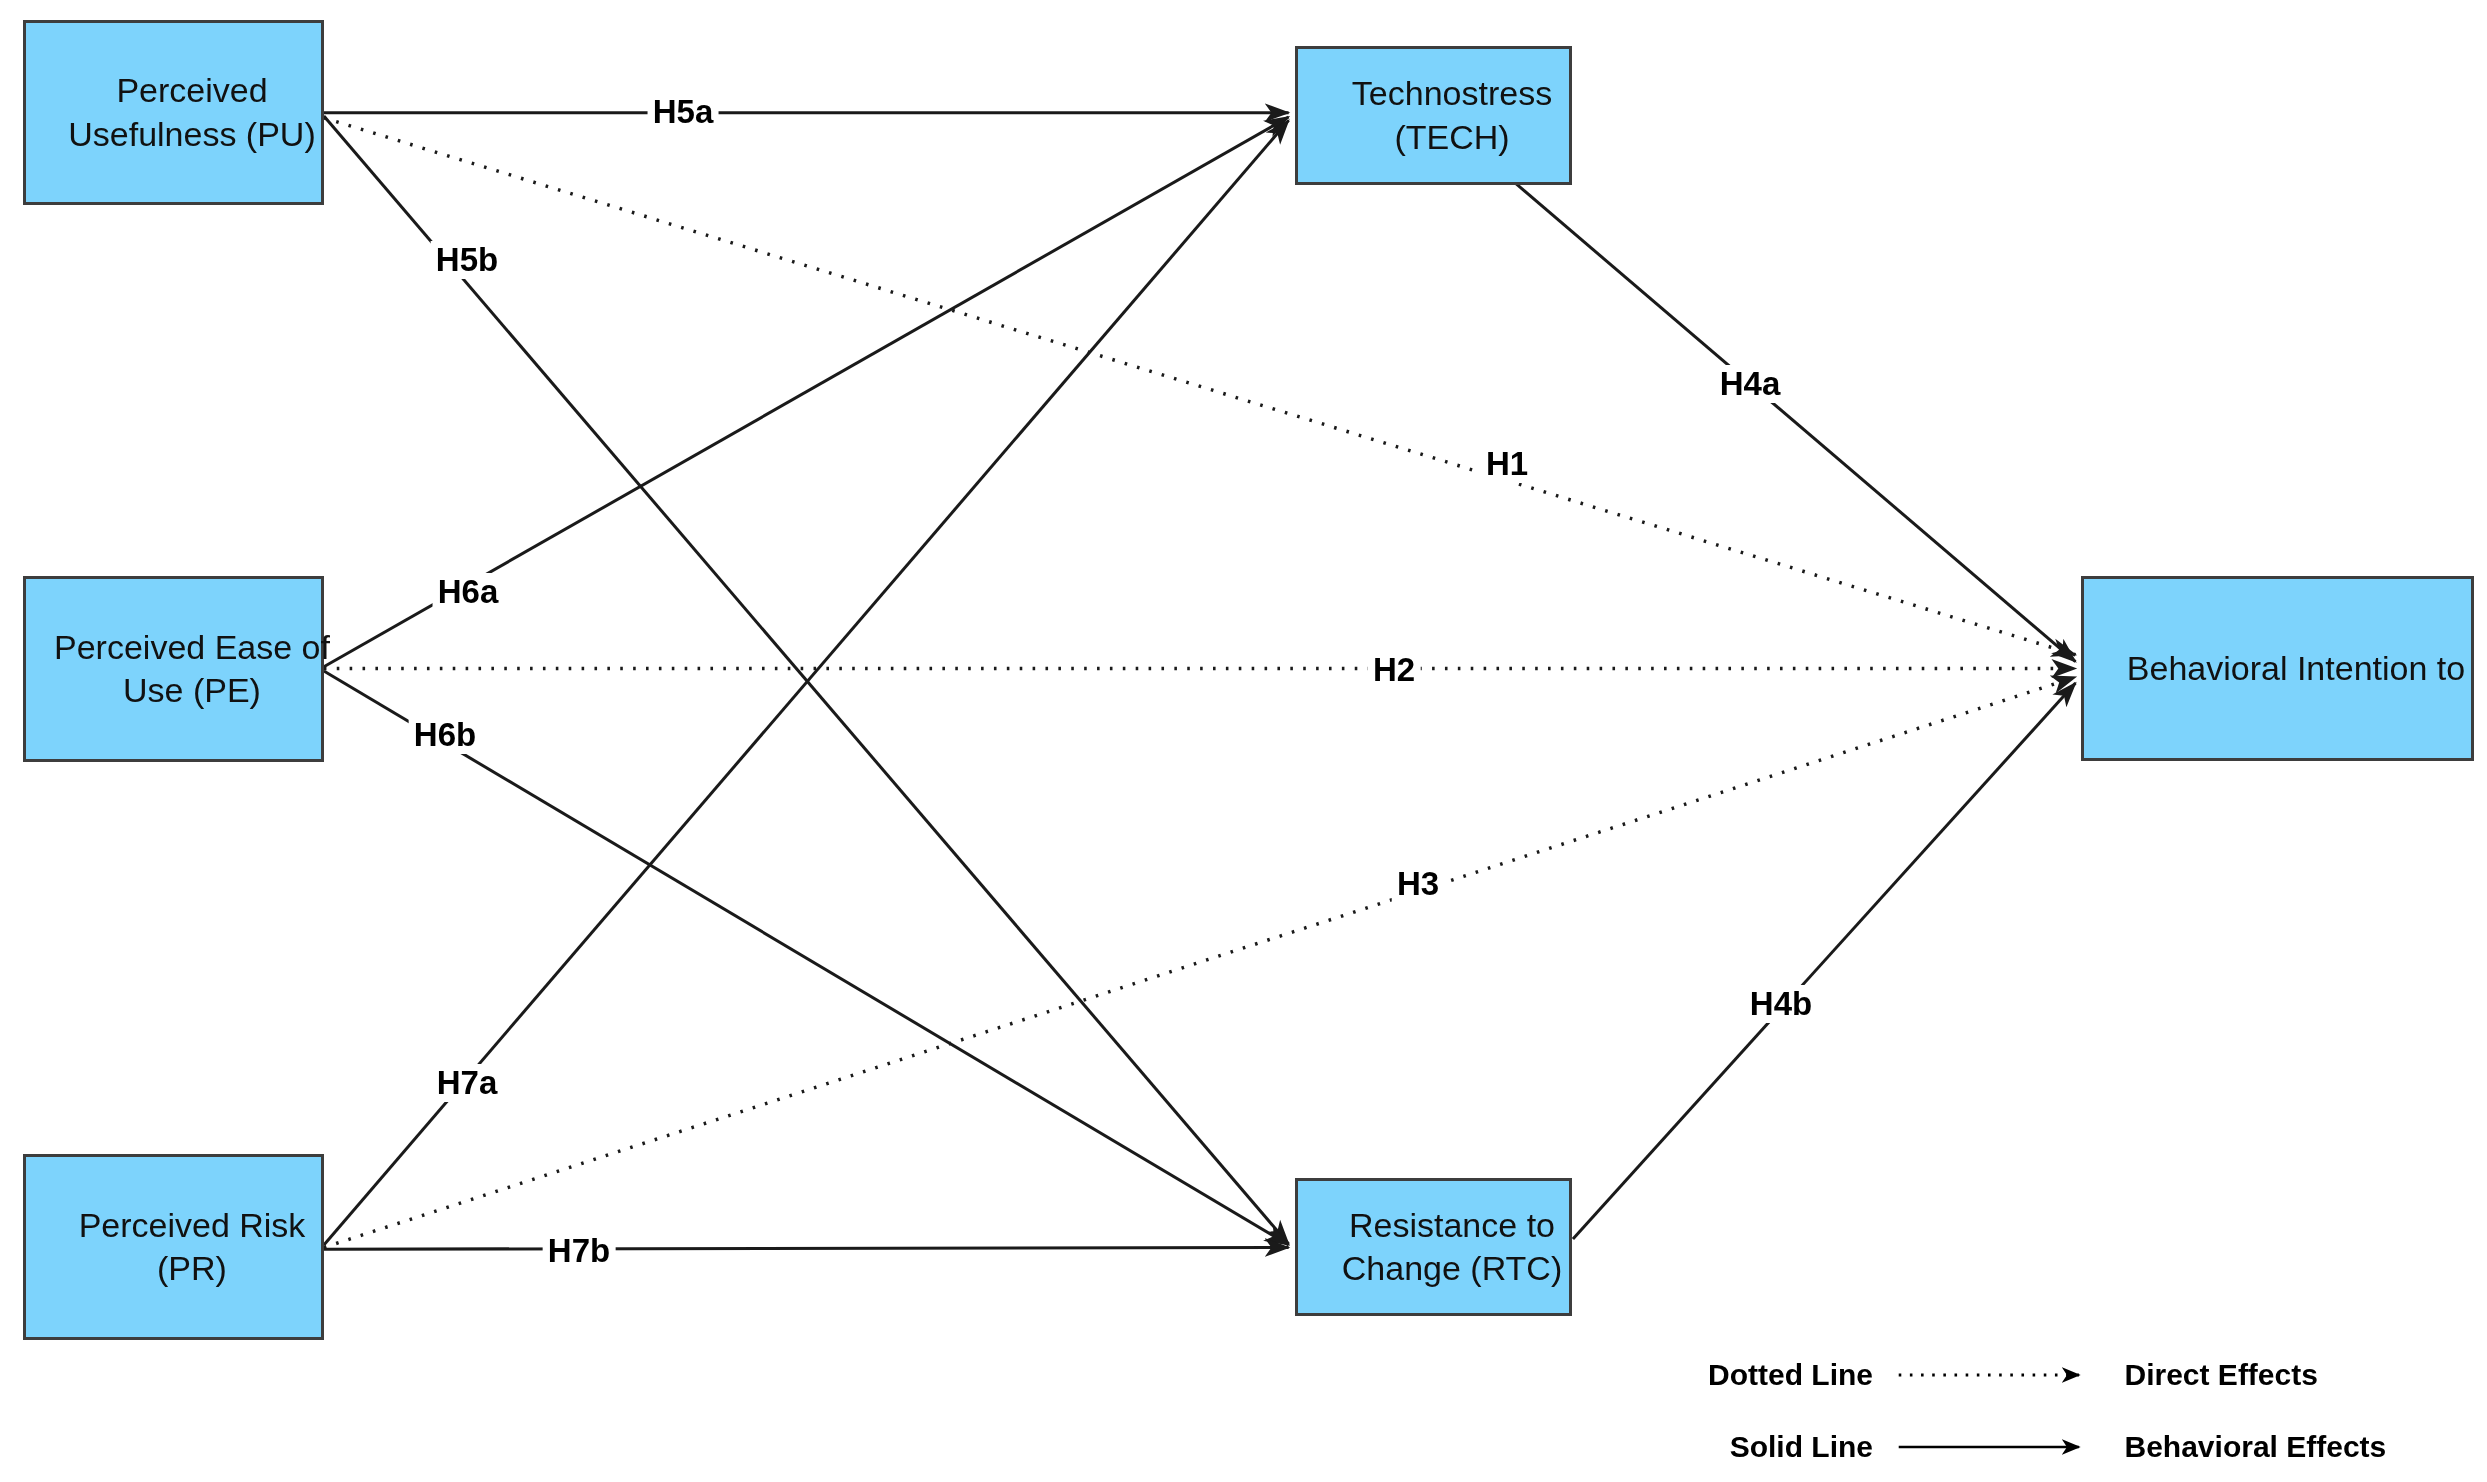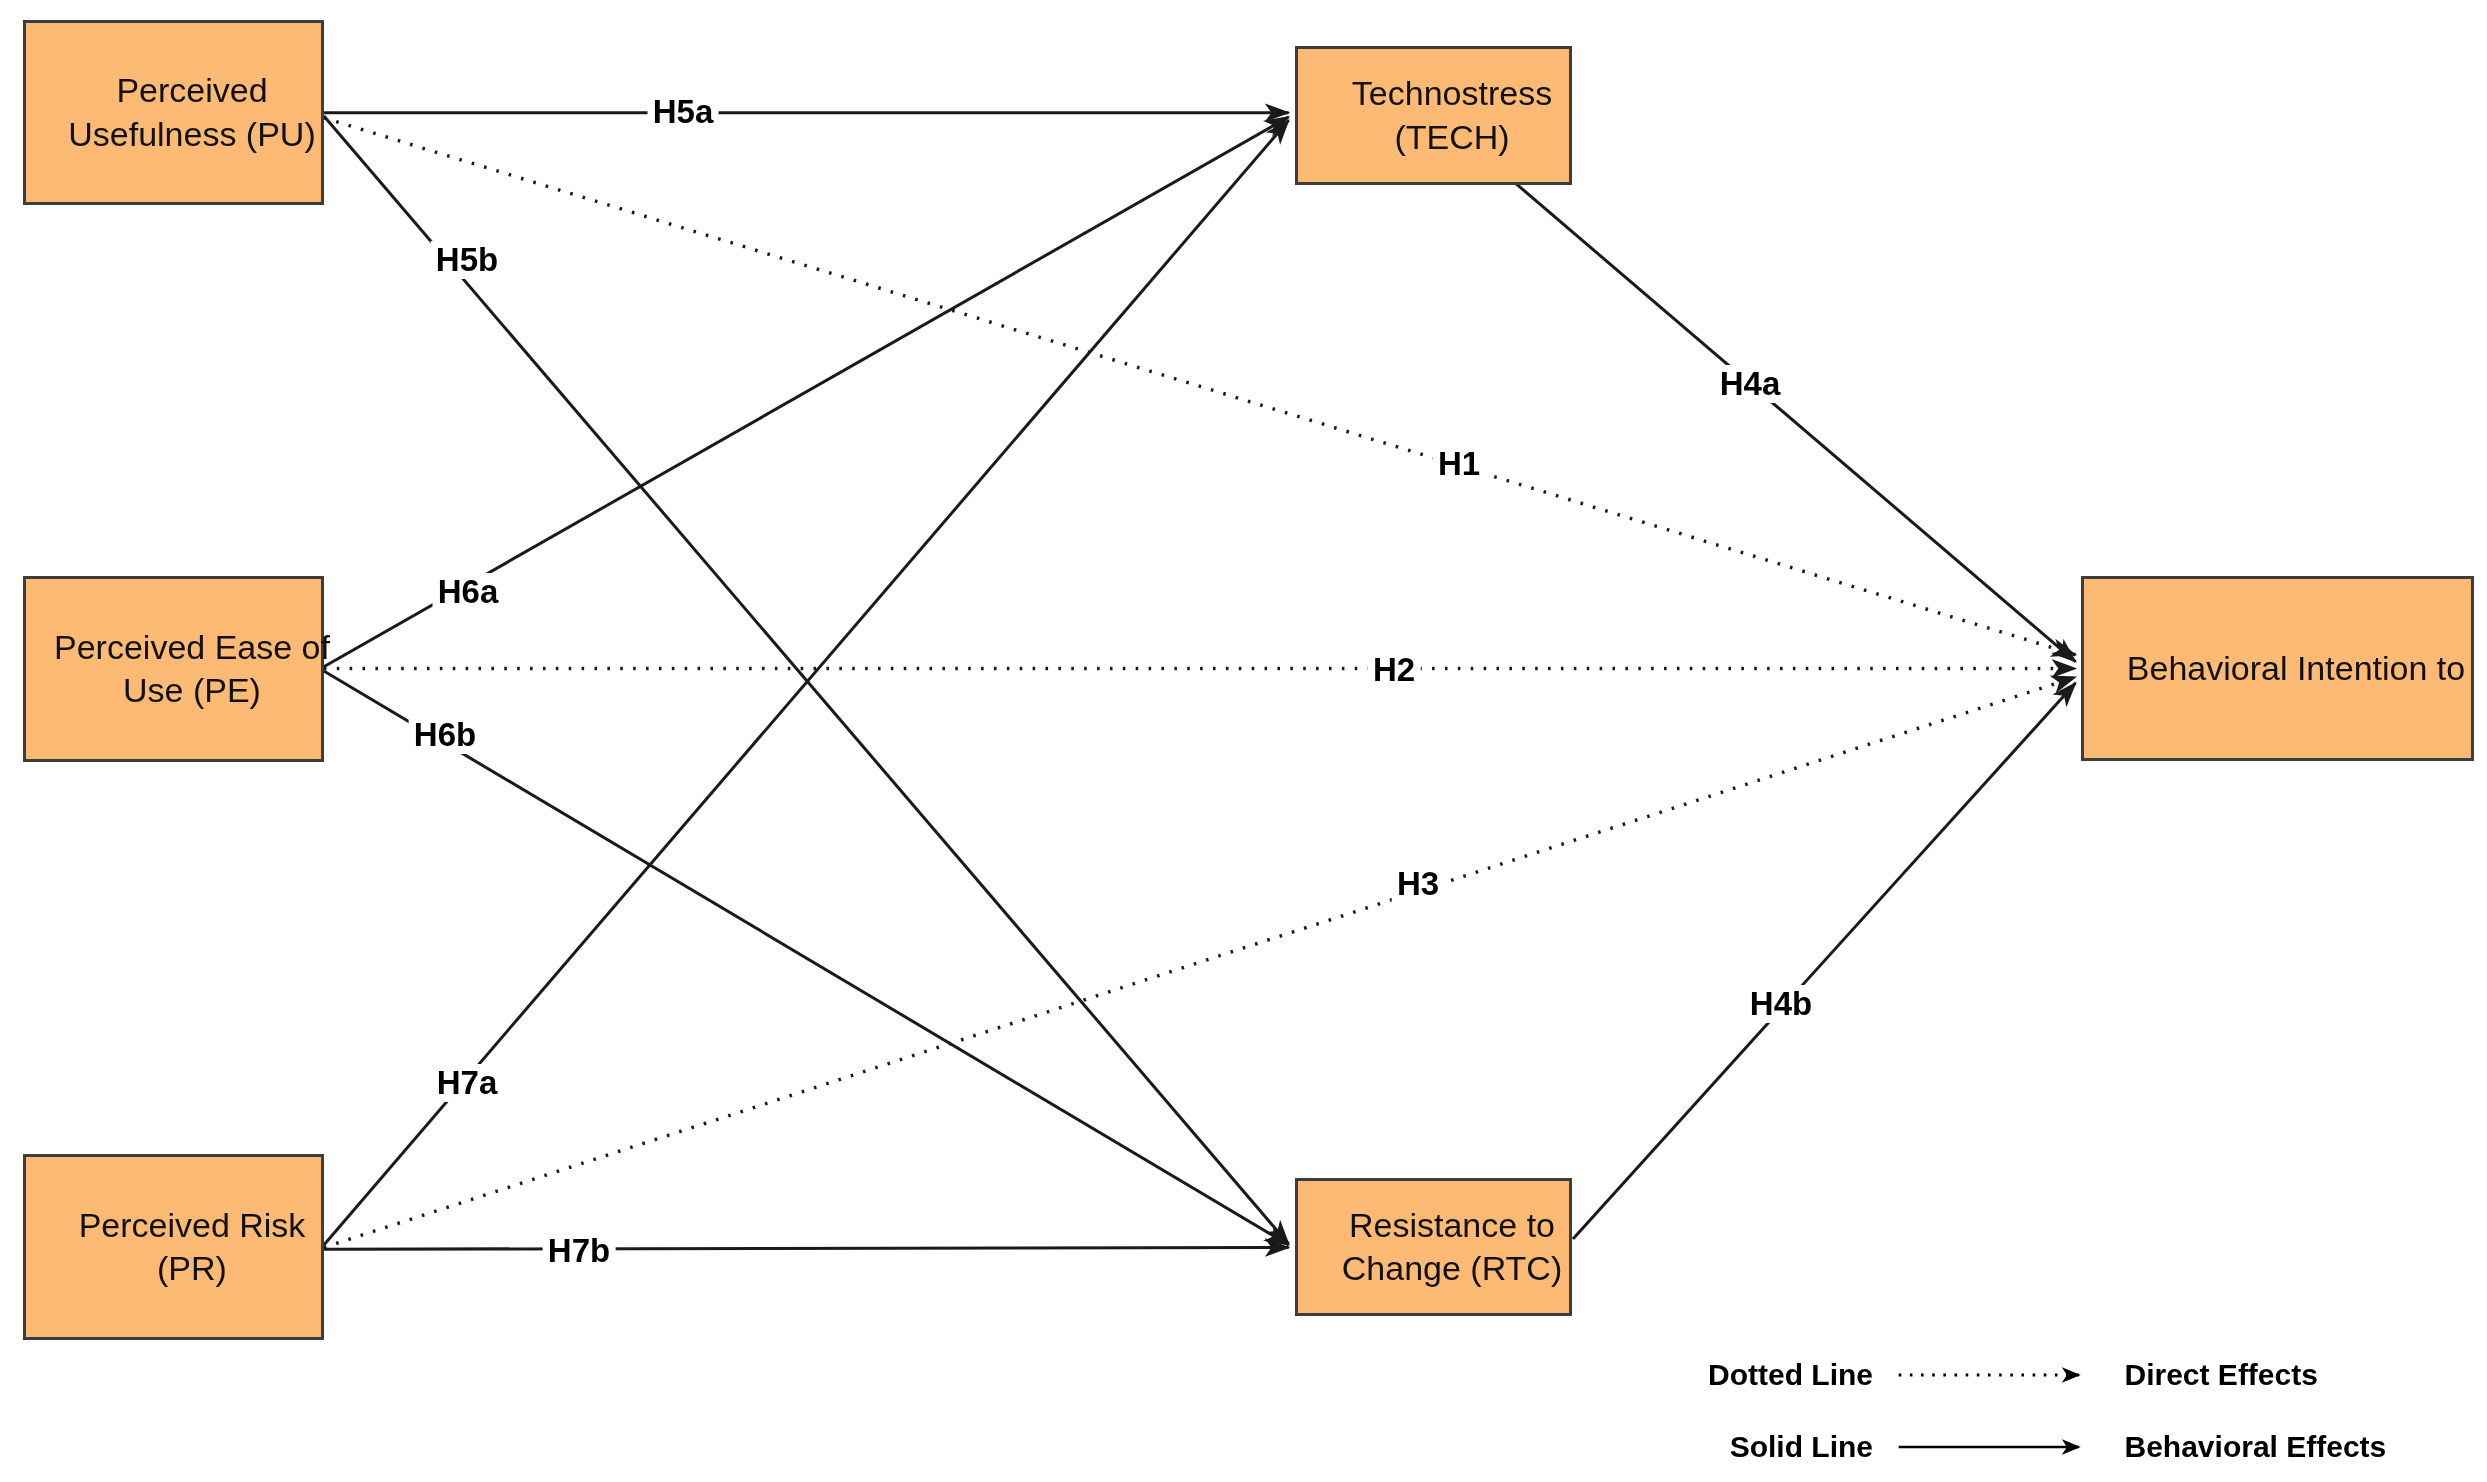--- a/index.html
+++ b/index.html
@@ -2,21 +2,21 @@
 <html style="font-size:13.7px"><head>
 <meta charset="utf-8">
 <style>
   html,body{margin:0;padding:0;background:#ffffff;}
   #stage{
     position:relative;width:2487px;height:1483px;background:#ffffff;
     font-family:"Liberation Sans",sans-serif;overflow:hidden;color:#111;
   }
   #edge-layer{position:absolute;left:0;top:0;width:2487px;height:1483px;}
   .node{
-    position:absolute;background:#fdba74;border:3.4px solid #3d3d3d;box-sizing:border-box;
+    position:absolute;background:#7dd3fc;border:3.4px solid #3d3d3d;box-sizing:border-box;
     display:flex;flex-direction:column;justify-content:center;align-items:center;
     text-align:center;font-size:34px;line-height:1.27;color:#111;padding-left:37px;
   }
   .node div{white-space:nowrap;}
   .edge-label{
     position:absolute;transform:translate(-50%,-50%);
     font-weight:bold;font-size:33px;color:#000;
     background:#ffffff;padding:0 5.2px;white-space:nowrap;
   }
   #legend{position:absolute;left:1705px;top:1356px;}
@@ -71,21 +71,21 @@
         <div>Resistance to</div>
         <div>Change (RTC)</div>
       </div>
       <div class="node" style="left: 2081px; top: 576px; width: 393px; height: 185px;">
         <div>Behavioral Intention to</div>
       </div>
     </div>
   <div id="label-layer">
       <div class="edge-label" style="left: 683px; top: 112px;">H5a</div>
       <div class="edge-label" style="left: 467px; top: 260px;">H5b</div>
-      <div class="edge-label" style="left: 1459px; top: 464px;">H1</div>
+      <div class="edge-label" style="left: 1507px; top: 464px;">H1</div>
       <div class="edge-label" style="left: 468px; top: 592px;">H6a</div>
       <div class="edge-label" style="left: 1394px; top: 670px;">H2</div>
       <div class="edge-label" style="left: 445px; top: 735px;">H6b</div>
       <div class="edge-label" style="left: 467px; top: 1083px;">H7a</div>
       <div class="edge-label" style="left: 1418px; top: 884px;">H3</div>
       <div class="edge-label" style="left: 579px; top: 1251px;">H7b</div>
       <div class="edge-label" style="left: 1750px; top: 384px;">H4a</div>
       <div class="edge-label" style="left: 1781px; top: 1004px;">H4b</div>
     </div>
   <div id="legend">

